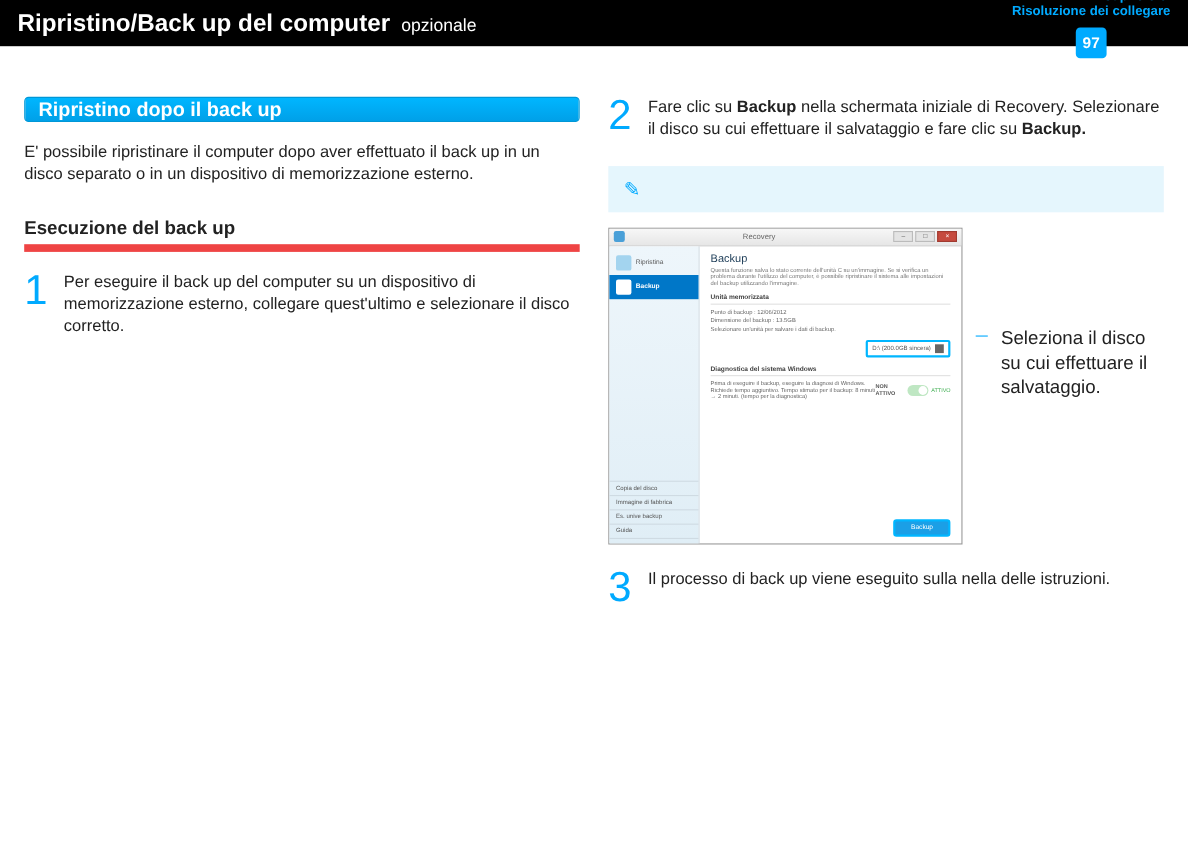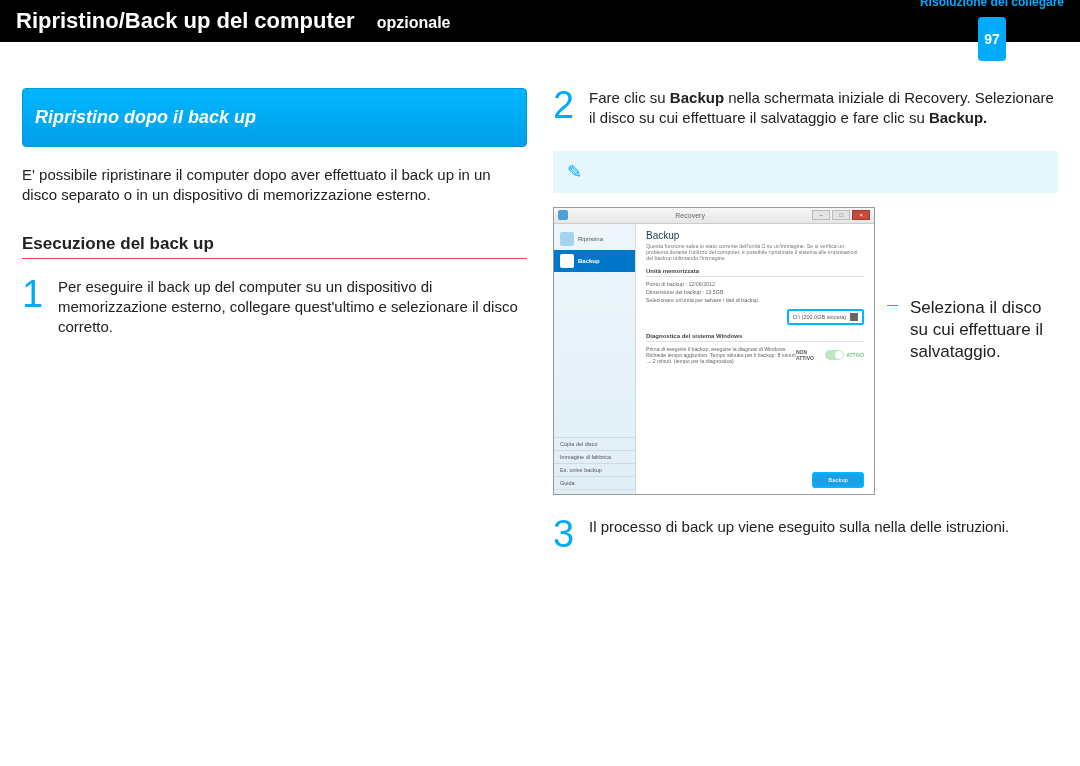--- a/index.html
+++ b/index.html
@@ -19,73 +19,72 @@
     padding: 0 16px;
     color: #fff;
   }
   .topbar-title {
     font-weight: 700;
     font-size: 22px;
     flex: 0 0 auto;
   }
   .topbar-sub {
     font-size: 16px;
-    margin-left: 16px;
-    font-weight: 700;
+    margin-left: 4px;
+    font-weight: 400;
   }
   .topbar-right {
     margin-left: auto;
     text-align: right;
     font-size: 12px;
     line-height: 1.2;
     color: #00aaff;
     font-weight: 700;
     display: flex;
     align-items: center;
     gap: 8px;
     flex-direction: column;
   }
   .page-badge {
     background: #00aaff;
     color: #fff;
     width: 28px;
-    height: 44px;
+    height: 28px;
     border-radius: 4px;
     display: flex;
     align-items: center;
     justify-content: center;
     font-size: 14px;
   }
   .content {
     display: flex;
     gap: 26px;
     padding: 46px 22px 20px 22px;
   }
   .col { flex: 1 1 50%; }
   .section-header {
     background: linear-gradient(#00b6ff, #00a0e8);
     color: #fff;
     font-weight: 700;
-    font-style: italic;
     font-size: 18px;
-    padding: 18px 12px;
+    padding: 0 12px;
     border-radius: 4px;
     margin-bottom: 18px;
     border: 1px solid #0097d6;
   }
   .body-text {
     font-size: 15px;
     line-height: 1.35;
     margin-bottom: 28px;
   }
   .subheading {
     font-weight: 700;
     font-size: 17px;
     padding-bottom: 4px;
-    border-bottom: 1px solid #ef4444;
+    border-bottom: 7px solid #ef4444;
     margin-bottom: 18px;
   }
   .step {
     display: flex;
     gap: 10px;
     margin-bottom: 22px;
     font-size: 15px;
     line-height: 1.35;
   }
   .step-num {

